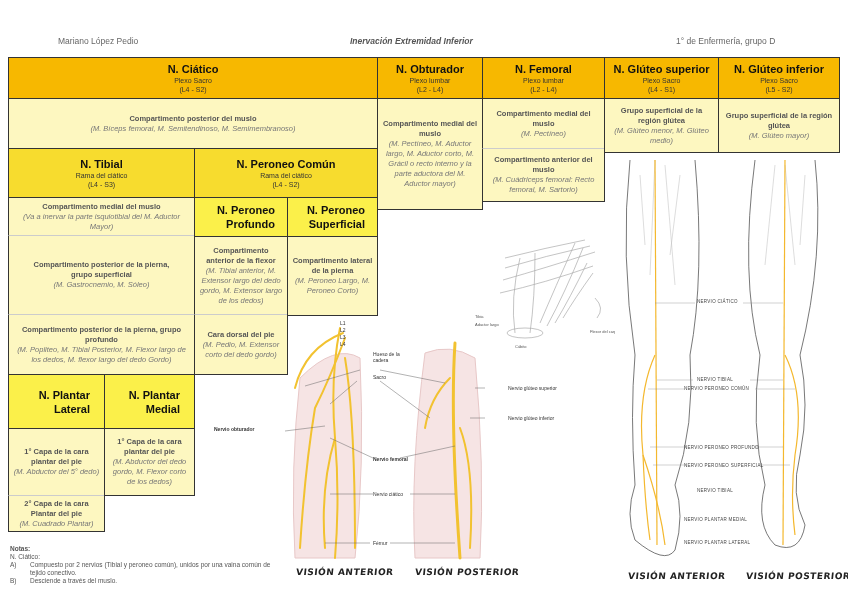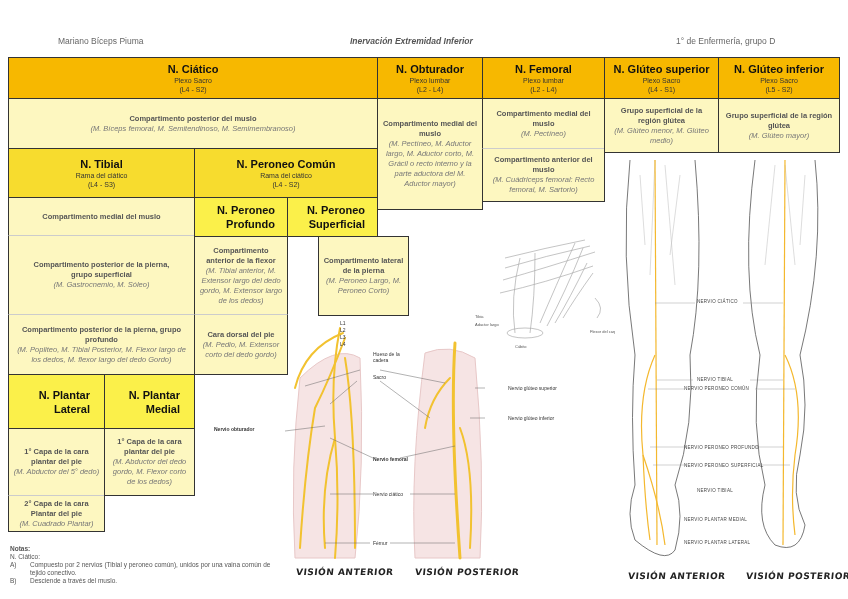--- a/index.html
+++ b/index.html
@@ -17,21 +17,21 @@
   .b{font-weight:bold;font-size:7.5px;color:#555;line-height:10px;}
   .i{font-style:italic;font-size:7.5px;color:#777;line-height:10px;}
   .notes{font-size:6.5px;color:#555;line-height:8px;}
   .lbl{position:absolute;font-size:5px;color:#333;white-space:nowrap;}
   .hand{position:absolute;font-family:"DejaVu Sans",sans-serif;font-size:9px;font-weight:bold;color:#222;letter-spacing:0.5px;white-space:nowrap;transform:skewX(-6deg);}
   .hlbl{position:absolute;font-size:4.5px;color:#444;white-space:nowrap;letter-spacing:0.3px;text-transform:uppercase;}
 </style>
 </head>
 <body>
 
-<div class="abs hdr" style="left:58px;">Mariano Bíceps Piuma</div>
+<div class="abs hdr" style="left:58px;">Mariano López Pedio</div>
 <div class="abs hdr" style="left:350px;font-style:italic;font-weight:bold;color:#555;">Inervación Extremidad Inferior</div>
 <div class="abs hdr" style="left:676px;">1° de Enfermería, grupo D</div>
 
 <div class="cell orange" style="left:8px;top:57px;width:370px;height:42px;">
   <div class="t1">N. Ciático</div>
   <div class="t2">Plexo Sacro</div>
   <div class="t2">(L4 - S2)</div>
 </div>
 <div class="cell orange" style="left:377px;top:57px;width:106px;height:42px;align-items:center;">
   <div class="t1">N. Obturador</div>
@@ -85,20 +85,21 @@
   <div class="t2">(L4 - S3)</div>
 </div>
 <div class="cell yellow" style="left:194px;top:148px;width:184px;height:50px;text-align:right;">
   <div class="t1">N. Peroneo Común</div>
   <div class="t2">Rama del ciático</div>
   <div class="t2">(L4 - S2)</div>
 </div>
 
 <div class="cell pale" style="left:8px;top:197px;width:187px;height:39px;border-bottom:0.5px solid #ccc;">
   <div class="b">Compartimento medial del muslo</div>
+  <div class="i">(Va a inervar la parte isquiotibial del M. Aductor Mayor)</div>
 </div>
 <div class="cell pale" style="left:8px;top:236px;width:187px;height:79px;border-top:none;border-bottom:0.5px solid #ccc;">
   <div class="b" style="padding:0 14px;">Compartimento posterior de la pierna, grupo superficial</div>
   <div class="i">(M. Gastrocnemio, M. Sóleo)</div>
 </div>
 <div class="cell pale" style="left:8px;top:315px;width:187px;height:60px;border-top:none;">
   <div class="b">Compartimento posterior de la pierna, grupo profundo</div>
   <div class="i">(M. Popliteo, M. Tibial Posterior, M. Flexor largo de los dedos, M. flexor largo del dedo Gordo)</div>
 </div>
 
@@ -109,21 +110,21 @@
   <div class="t3" style="padding:0 8px;">N. Peroneo Superficial</div>
 </div>
 <div class="cell pale" style="left:194px;top:236px;width:94px;height:79px;border-bottom:0.5px solid #ccc;">
   <div class="b">Compartimento anterior de la flexor</div>
   <div class="i">(M. Tibial anterior, M. Extensor largo del dedo gordo, M. Extensor largo de los dedos)</div>
 </div>
 <div class="cell pale" style="left:194px;top:315px;width:94px;height:60px;border-top:none;">
   <div class="b">Cara dorsal del pie</div>
   <div class="i">(M. Pedio, M. Extensor corto del dedo gordo)</div>
 </div>
-<div class="cell pale" style="left:287px;top:236px;width:91px;height:80px;margin-left:31px;">
+<div class="cell pale" style="left:287px;top:236px;width:91px;height:80px;">
   <div class="b">Compartimento lateral de la pierna</div>
   <div class="i">(M. Peroneo Largo, M. Peroneo Corto)</div>
 </div>
 
 <div class="cell bright" style="left:8px;top:374px;width:97px;height:55px;">
   <div class="t3" style="padding:0 10px;">N. Plantar Lateral</div>
 </div>
 <div class="cell bright" style="left:104px;top:374px;width:91px;height:55px;">
   <div class="t3" style="padding:0 10px;">N. Plantar Medial</div>
 </div>

